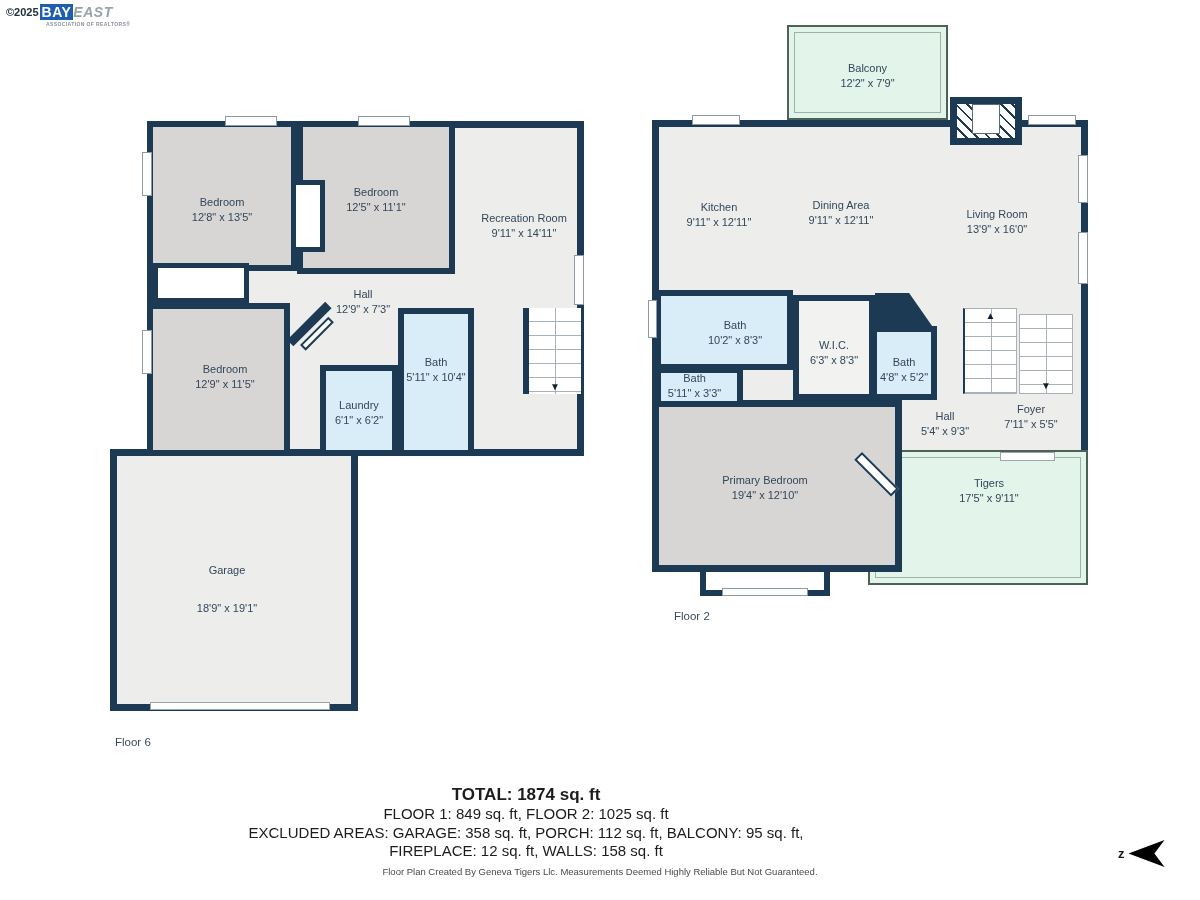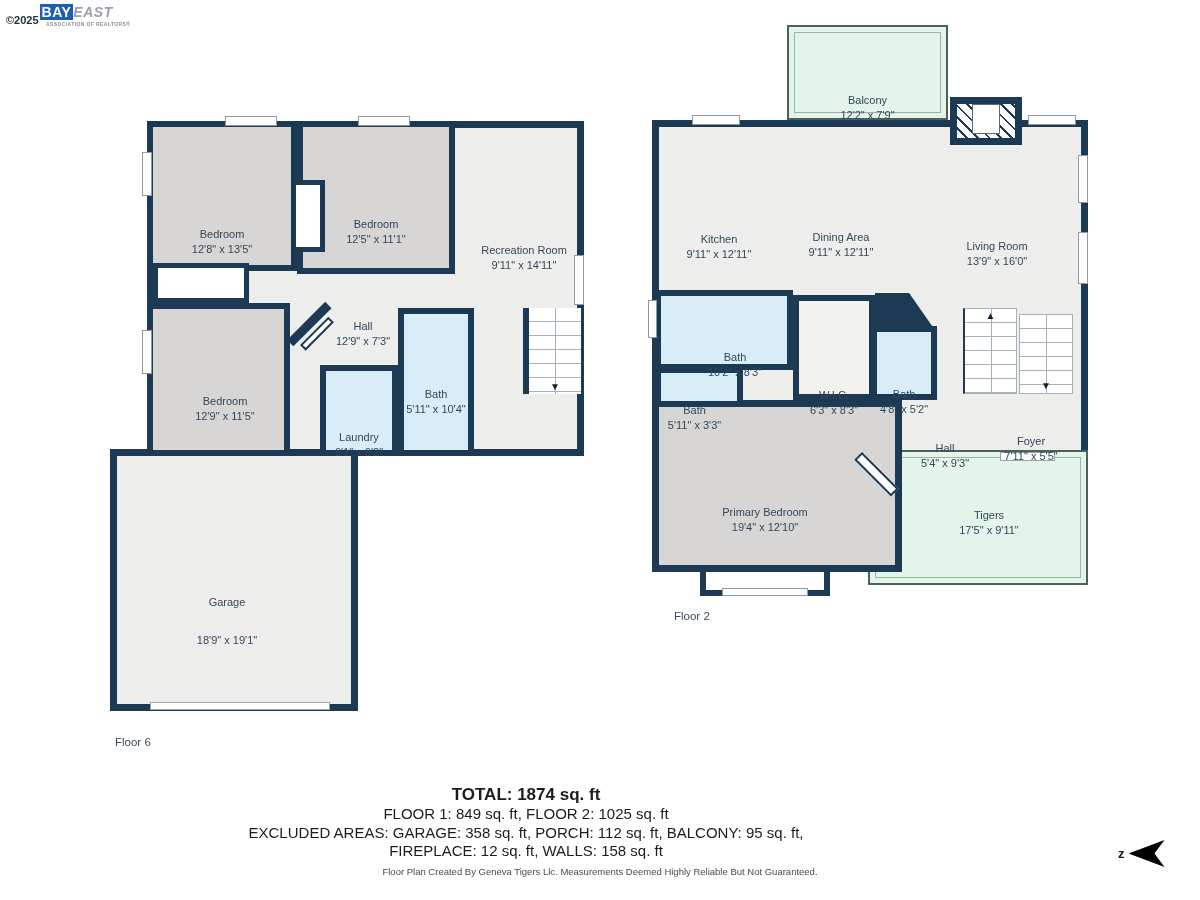--- a/index.html
+++ b/index.html
@@ -21,26 +21,26 @@
   .stairline{position:absolute;left:50%;top:0;bottom:0;border-left:1px solid #A7B1B9;}
   .arrow{position:absolute;left:50%;transform:translateX(-50%);font-size:10px;color:#10202f;line-height:1;}
   .hatch{background:#FFFFFF;border:7px solid #1C3A53;}
   .hatch-fill{position:absolute;left:0;top:0;right:0;bottom:0;
      background:repeating-linear-gradient(45deg,rgba(28,58,83,0) 0 6px,#1C3A53 6px 8px);}
   .hatch-core{position:absolute;left:50%;top:45%;transform:translate(-50%,-50%);
      width:26px;height:28px;background:#fff;border:1px solid #5b6b78;}
   
   .lbl{position:absolute;z-index:9;display:flex;flex-direction:column;align-items:center;
        justify-content:center;text-align:center;color:#33475B;font-size:11px;line-height:1.4;}
-  .lbl .nm{white-space:nowrap;margin-top:32px;}
+  .lbl .nm{white-space:nowrap;}
   .lbl .dm{white-space:nowrap;}
   .floor-tag{position:absolute;z-index:9;font-size:11.5px;color:#3A4A5A;}
   
   .logo{position:absolute;left:6px;top:4px;z-index:20;display:flex;align-items:flex-start;}
-  .logo .cr{font-size:11px;font-weight:bold;color:#24313c;margin-top:10px;text-align:center;}
+  .logo .cr{font-size:11px;font-weight:bold;color:#24313c;margin-top:2px;text-align:center;}
   .logo .baybox{background:#1D5FAE;color:#fff;font-weight:800;
       font-size:14px;padding:0 2px;margin-left:1px;letter-spacing:.5px;}
   .logo .east{color:#9BA1A8;font-weight:800;font-style:italic;font-size:14px;letter-spacing:.5px;}
   .logo .tag{position:absolute;left:40px;top:17px;font-size:5px;color:#8B9198;
       letter-spacing:.4px;white-space:nowrap;font-weight:bold;}
   
   .summary{position:absolute;left:0;top:784px;width:1052px;text-align:center;color:#1C1C1C;z-index:9;}
   .summary .total{font-size:17px;font-weight:bold;line-height:1.25;}
   .summary .line{font-size:15px;line-height:1.22;}
   .disclaimer{position:absolute;left:0;top:866px;width:1200px;text-align:center;
@@ -180,21 +180,21 @@
   <span class="dm">9'11" x 12'11"</span>
 </div>
 <div class="lbl" style="left:937px;top:207px;width:120px;">
   <span class="nm">Living Room</span>
   <span class="dm">13'9" x 16'0"</span>
 </div>
 <div class="lbl" style="left:665px;top:318px;width:140px;">
   <span class="nm">Bath</span>
   <span class="dm">10'2" x 8'3"</span>
 </div>
-<div class="lbl" style="left:793px;top:356px;width:82px;">
+<div class="lbl" style="left:793px;top:338px;width:82px;">
   <span class="nm">W.I.C.</span>
   <span class="dm">6'3" x 8'3"</span>
 </div>
 <div class="lbl" style="left:865px;top:355px;width:78px;">
   <span class="nm">Bath</span>
   <span class="dm">4'8" x 5'2"</span>
 </div>
 <div class="lbl" style="left:652px;top:371px;width:85px;">
   <span class="nm">Bath</span>
   <span class="dm">5'11" x 3'3"</span>

